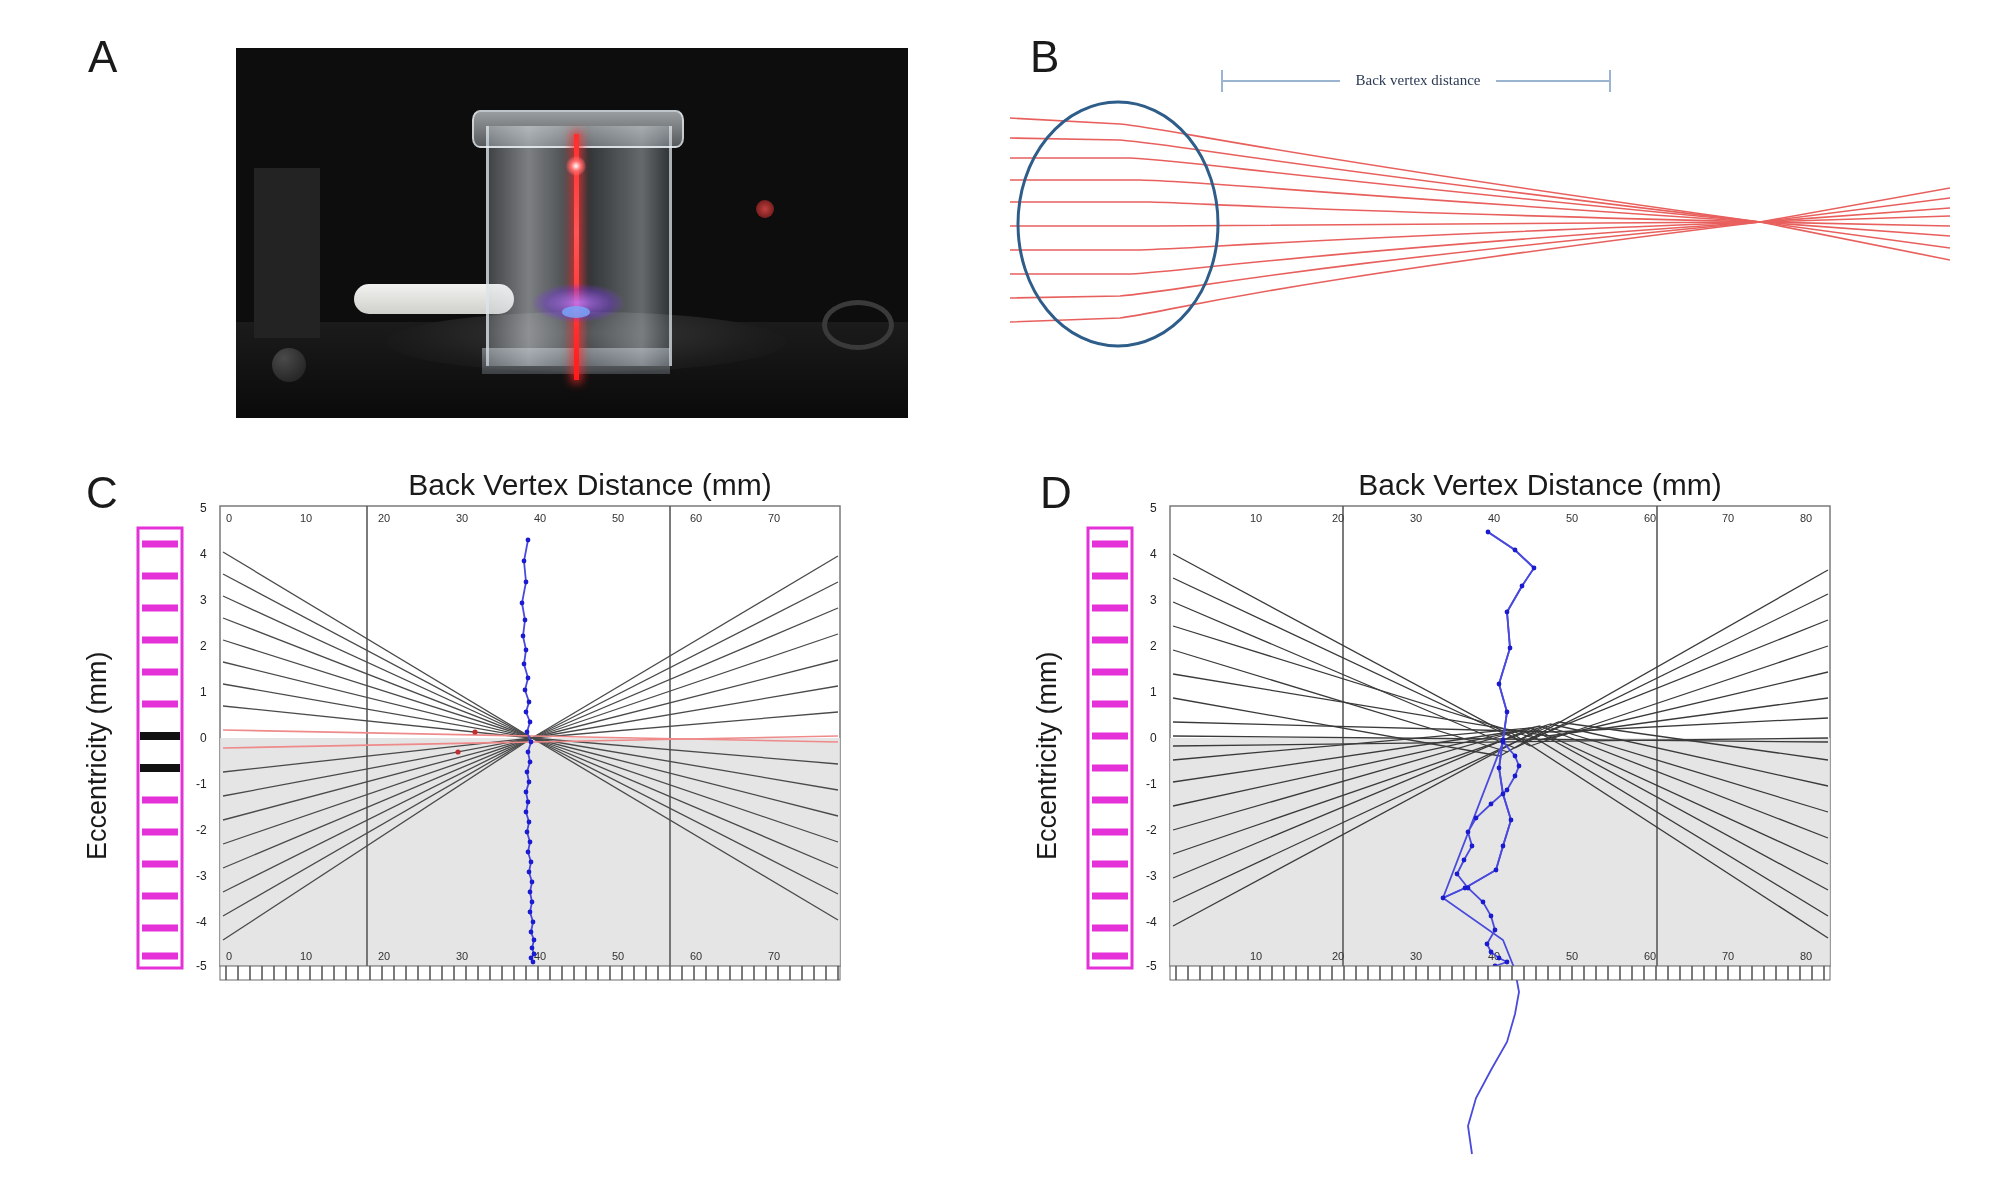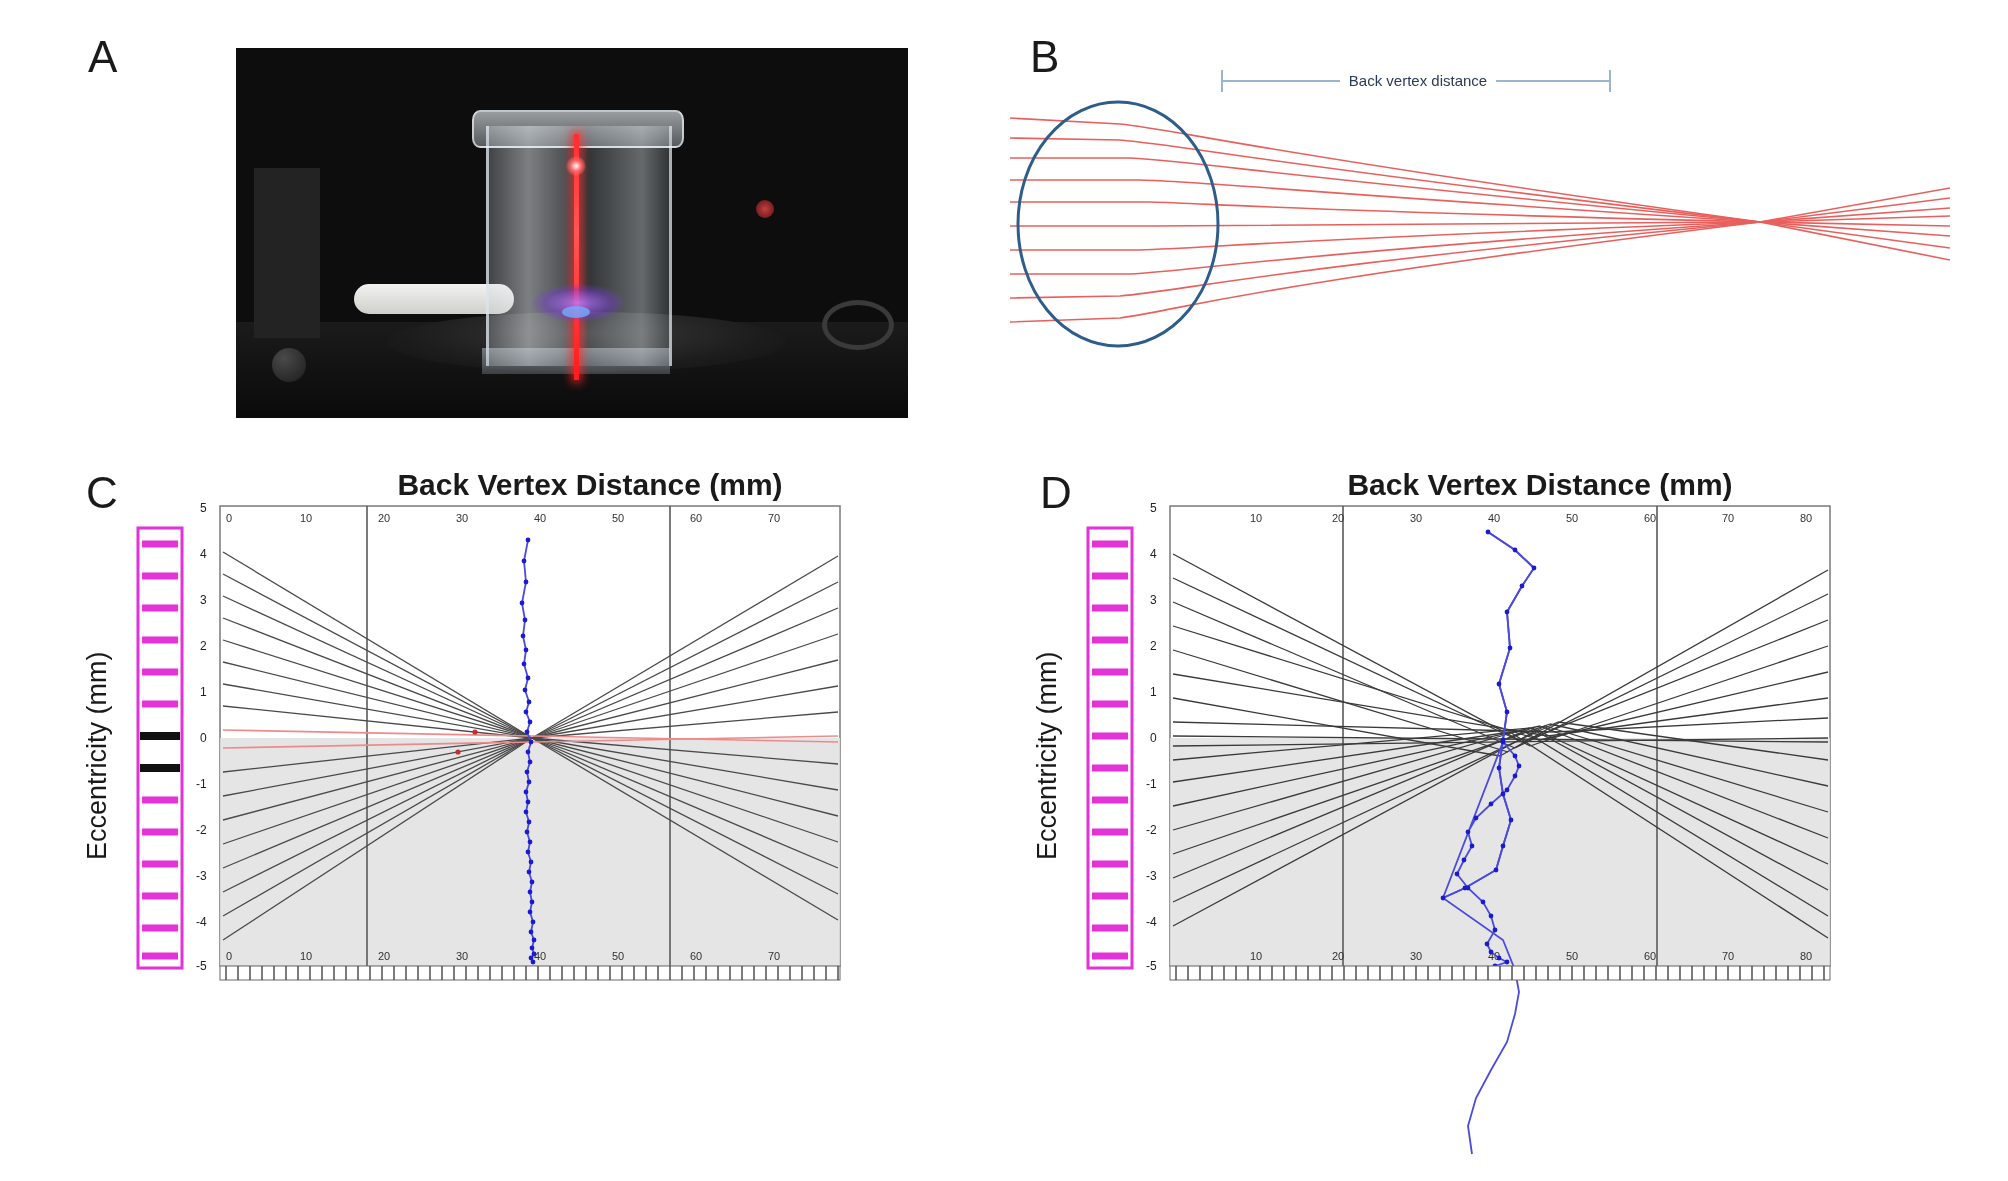--- a/index.html
+++ b/index.html
@@ -17,24 +17,24 @@
   .laser-beam{position:absolute;left:338px;top:86px;width:5px;height:246px;background:linear-gradient(180deg,#ff2d2d,#ff5555 40%,#ff1a1a 100%);box-shadow:0 0 10px 3px rgba(255,40,40,.75);}
   .laser-dot{position:absolute;left:330px;top:108px;width:20px;height:20px;border-radius:50%;background:radial-gradient(circle,#fff 0%,#ff6b6b 35%,rgba(255,0,0,0) 75%);}
   .laser-focus{position:absolute;left:296px;top:236px;width:92px;height:38px;border-radius:50%;background:radial-gradient(ellipse,rgba(190,120,255,.85) 0%,rgba(120,60,220,.45) 50%,rgba(60,20,120,0) 75%);}
   .laser-spot2{position:absolute;left:326px;top:258px;width:28px;height:12px;border-radius:50%;background:rgba(120,170,255,.8);}
   .white-rod{position:absolute;left:118px;top:236px;width:160px;height:30px;border-radius:15px;background:linear-gradient(180deg,#f2f2f0,#cfcfcb);}
   .post-left{position:absolute;left:18px;top:120px;width:66px;height:170px;background:#232323;}
   .knob{position:absolute;width:34px;height:34px;border-radius:50%;background:radial-gradient(circle at 35% 30%,#4a4a4a,#1b1b1b);}
   .ring{position:absolute;width:62px;height:40px;border-radius:50%;border:5px solid #3a3a3a;}
   
   #panelB-wrap{position:absolute;left:1000px;top:40px;width:950px;height:330px;}
-  .bvd-label{position:absolute;font-size:15px;color:#2b3a55;font-family:Liberation Sans, sans-serif;}
+  .bvd-label{position:absolute;font-size:15px;color:#2b3a55;font-family:Liberation Serif, serif;}
   
   .chart-block{position:absolute;}
-  .chart-title{position:absolute;font-size:30px;color:#1a1a1a;font-weight:700;text-align:center;}
+  .chart-title{position:absolute;font-size:30px;color:#1a1a1a;font-weight:400;text-align:center;}
   .ylabel{position:absolute;font-size:27px;color:#1a1a1a;transform:rotate(-90deg);transform-origin:left top;white-space:nowrap;}
 </style>
 </head>
 <body>
 
 <div class="panel-letter" style="left:88px;top:32px;">A</div>
 <div id="panelA-wrap">
   <div id="photo">
     <div class="photo-dark" style="left:0;top:0;width:672px;height:370px;"></div>
     <div class="bench"></div>

